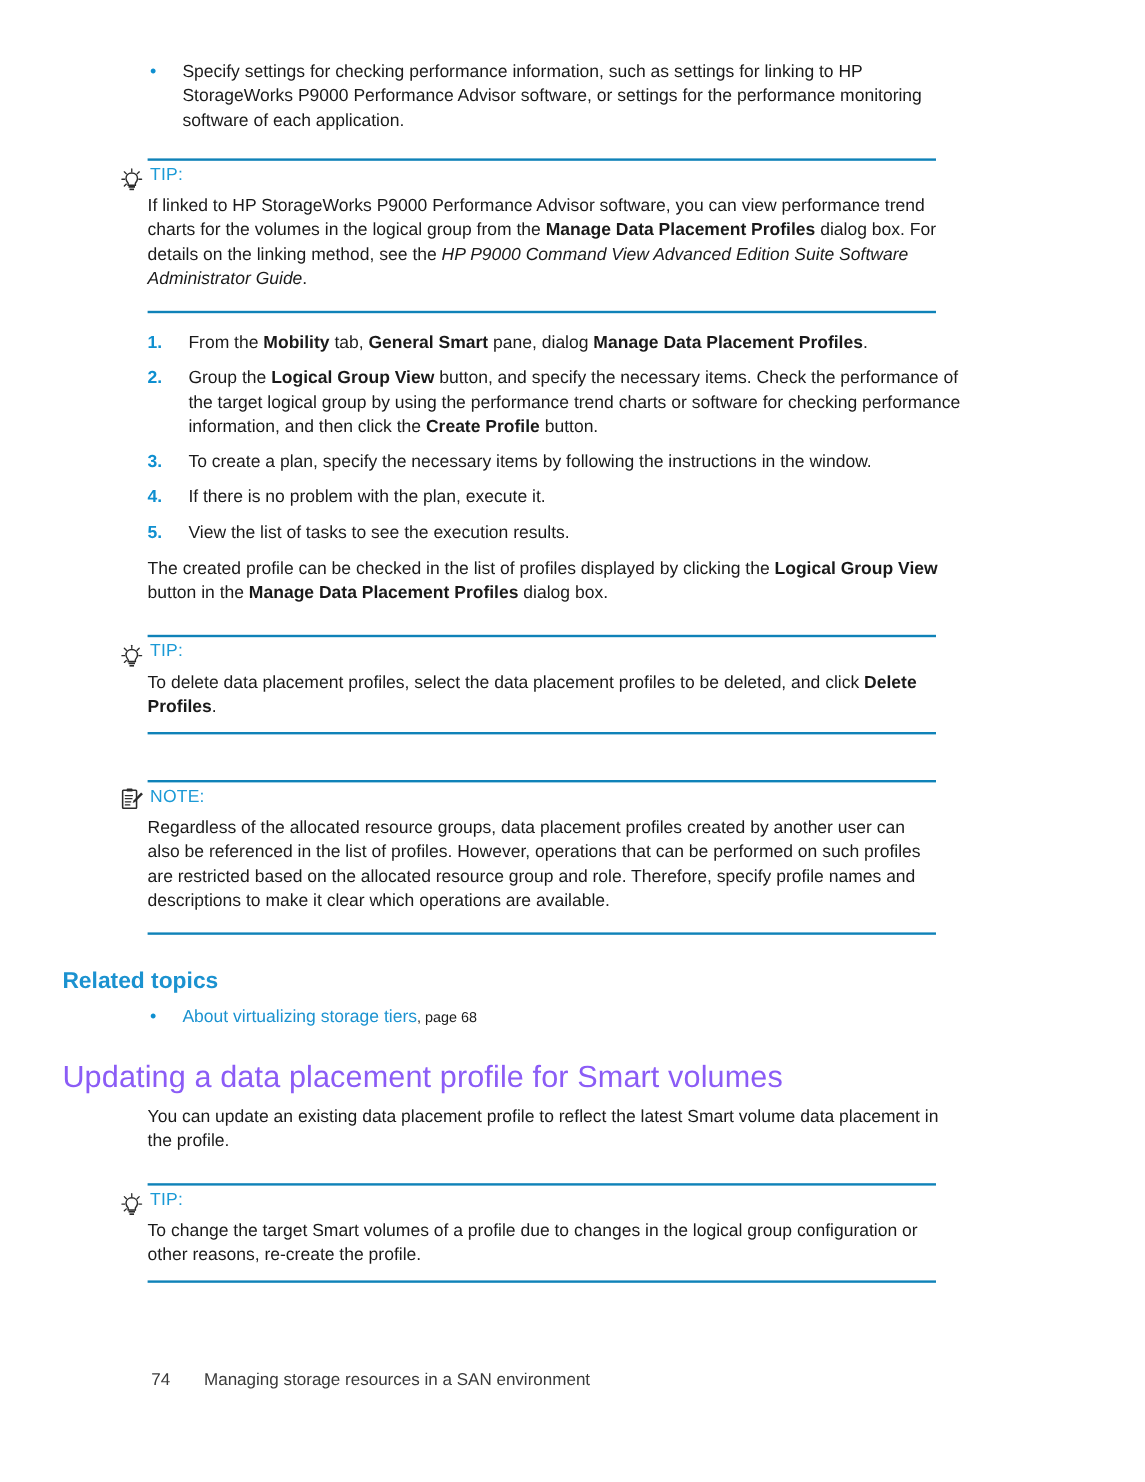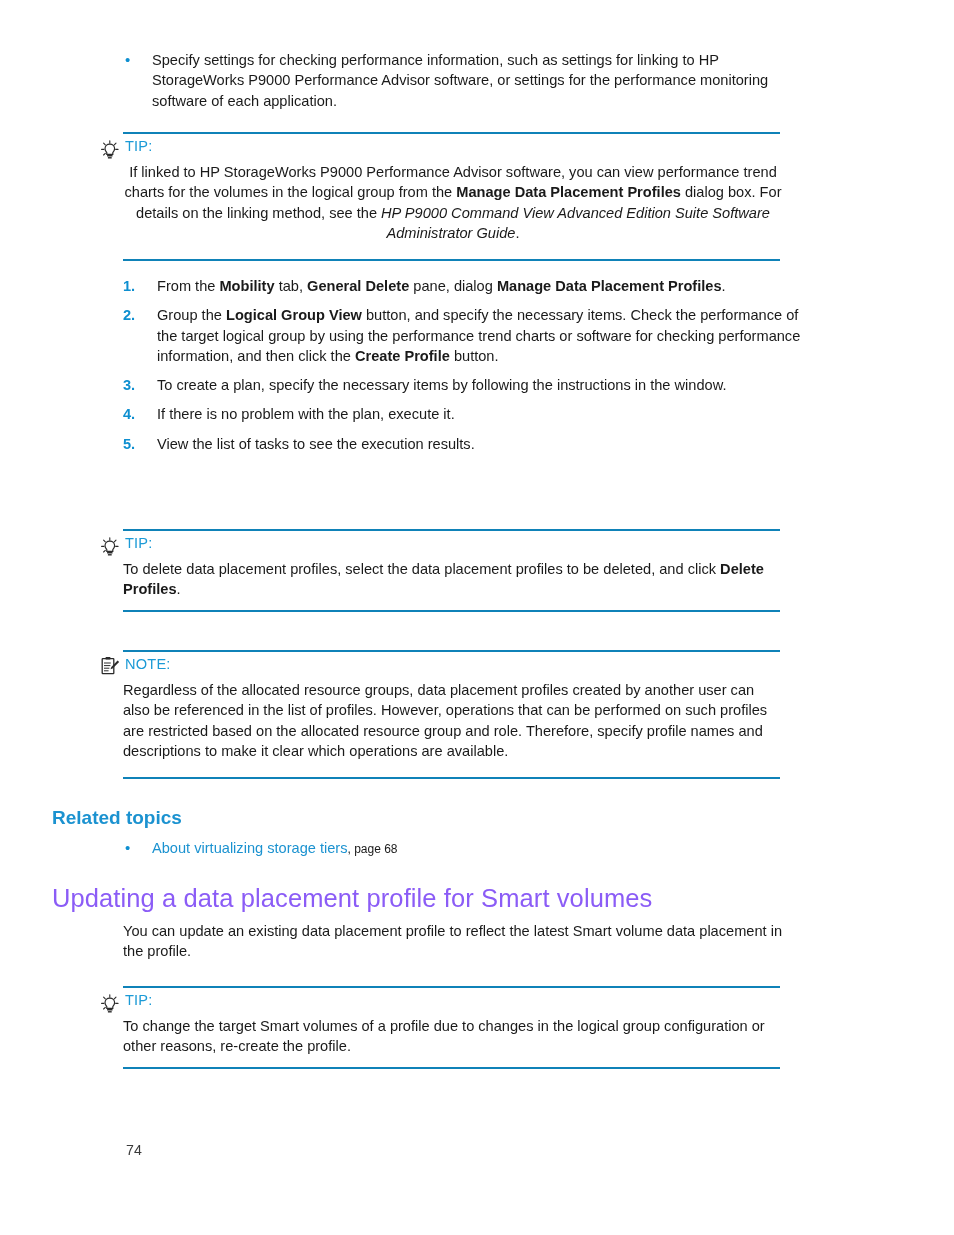--- a/index.html
+++ b/index.html
@@ -210,49 +210,52 @@
           <line x1="1.6" y1="9.4" x2="3.9" y2="9.4"></line>
           <line x1="18.0" y1="9.4" x2="15.7" y2="9.4"></line>
           <line x1="3.6" y1="15.0" x2="5.3" y2="13.4"></line>
         </g>
         <path d="M9.8 4.2 C12.6 4.2 14.6 6.2 14.6 8.8 C14.6 10.6 13.6 11.7 12.8 12.7 L12.8 14.3 L6.8 14.3 L6.8 12.7 C6.0 11.7 5.0 10.6 5.0 8.8 C5.0 6.2 7.0 4.2 9.8 4.2 Z" fill="none" stroke="#2b2b2b" stroke-width="1.2"></path>
         <rect x="7.1" y="15.0" width="5.4" height="1.5" fill="#2b2b2b"></rect>
         <rect x="7.9" y="17.1" width="3.8" height="1.4" fill="#2b2b2b"></rect>
       </svg>
     </div>
     <div class="admon-label">TIP:</div>
-    <div class="admon-body body-text" style="top:25px;text-align:center;">
+    <div class="admon-body body-text" style="top:25px;">
       <span>If linked to HP StorageWorks P9000 Performance Advisor software, you can view performance trend charts for the volumes in the logical group from the </span><b>Manage Data Placement Profiles</b><span> dialog box. For details on the linking method, see the </span><i>HP P9000 Command View Advanced Edition Suite Software Administrator Guide</i><span>.</span>
     </div>
     <div class="admon-rule" style="top:122px;"></div>
   </div>
 
   <div class="num-list" style="top:276px;">
     <div class="num-row" style="margin-bottom:9px;">
       <span class="num-mark">1.</span>
-      <span class="num-body body-text"><span>From the </span><b>Mobility</b><span> tab, </span><b>General Delete</b><span> pane, dialog </span><b>Manage Data Placement Profiles</b><span>.</span></span>
+      <span class="num-body body-text"><span>From the </span><b>Mobility</b><span> tab, </span><b>General Smart</b><span> pane, dialog </span><b>Manage Data Placement Profiles</b><span>.</span></span>
     </div>
     <div class="num-row" style="margin-bottom:9px;">
       <span class="num-mark">2.</span>
       <span class="num-body body-text"><span>Group the </span><b>Logical Group View</b><span> button, and specify the necessary items. Check the performance of the target logical group by using the performance trend charts or software for checking performance information, and then click the </span><b>Create Profile</b><span> button.</span></span>
     </div>
     <div class="num-row" style="margin-bottom:9px;">
       <span class="num-mark">3.</span>
       <span class="num-body body-text">To create a plan, specify the necessary items by following the instructions in the window.</span>
     </div>
     <div class="num-row" style="margin-bottom:9px;">
       <span class="num-mark">4.</span>
       <span class="num-body body-text">If there is no problem with the plan, execute it.</span>
     </div>
     <div class="num-row">
       <span class="num-mark">5.</span>
       <span class="num-body body-text">View the list of tasks to see the execution results.</span>
     </div>
   </div>
 
+  <div class="para body-text" style="top:464px; width:690px;">
+    <span>The created profile can be checked in the list of profiles displayed by clicking the </span><b>Logical Group View</b><span> button in the </span><b>Manage Data Placement Profiles</b><span> dialog box.</span>
+  </div>
 
   <div class="admon" style="top:534px;">
     <div class="admon-rule" style="top:-5px;"></div>
     <div class="admon-icon">
       <svg viewBox="0 0 20 20" width="20" height="20" aria-hidden="true">
         <g fill="none" stroke="#2b2b2b" stroke-width="1.1" stroke-linecap="round">
           <line x1="9.8" y1="0.8" x2="9.8" y2="3.2"></line>
           <line x1="3.6" y1="3.2" x2="5.3" y2="4.9"></line>
           <line x1="16.0" y1="3.2" x2="14.3" y2="4.9"></line>
           <line x1="1.6" y1="9.4" x2="3.9" y2="9.4"></line>
@@ -320,15 +323,16 @@
         <rect x="7.9" y="17.1" width="3.8" height="1.4" fill="#2b2b2b"></rect>
       </svg>
     </div>
     <div class="admon-label">TIP:</div>
     <div class="admon-body body-text" style="top:25px;">To change the target Smart volumes of a profile due to changes in the logical group configuration or other reasons, re-create the profile.</div>
     <div class="admon-rule" style="top:76px;"></div>
   </div>
 
   <div class="footer">
     <span class="footer-num">74</span>
+    <span class="footer-title">Managing storage resources in a SAN environment</span>
   </div>
 
 </div>
 
 </body></html>

